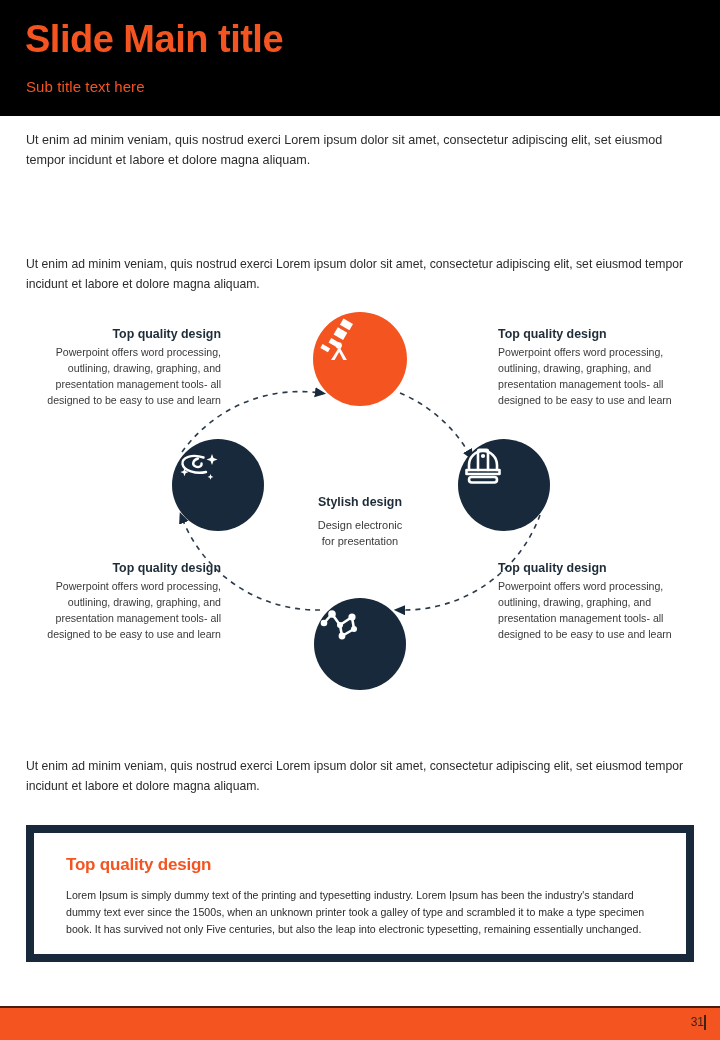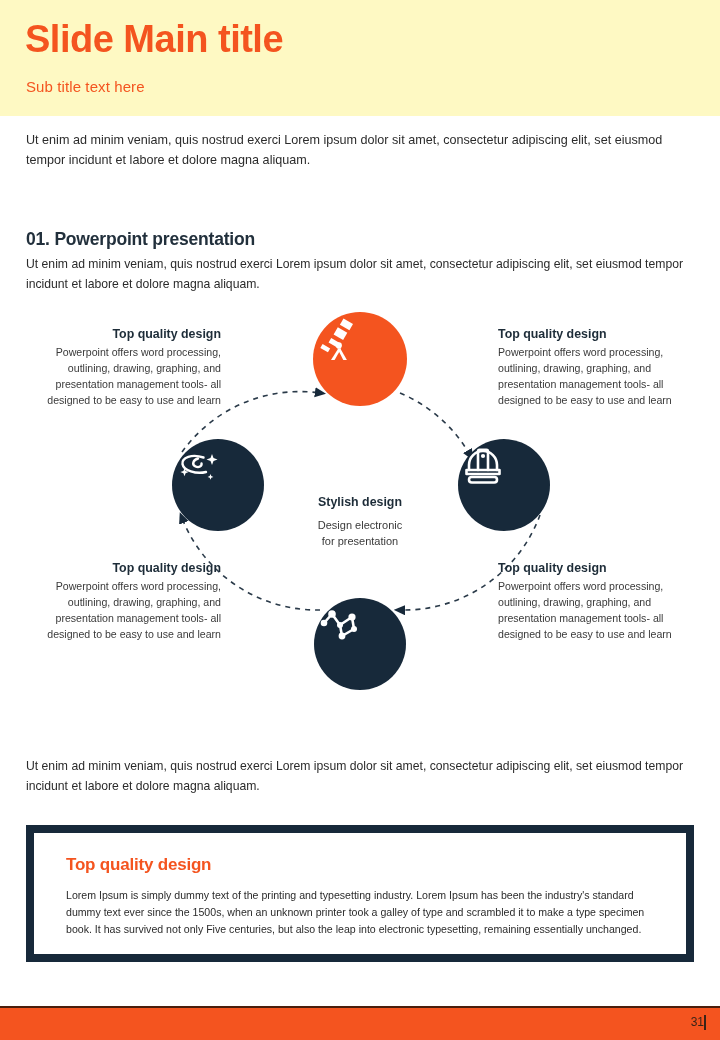--- a/index.html
+++ b/index.html
@@ -12,21 +12,21 @@
   .slide {
     position: relative;
     width: 720px; height: 1040px;
     background: #ffffff;
   }
 
   
   .header {
     position: absolute; left: 0; top: 0;
     width: 720px; height: 116px;
-    background: #fef9c3;
+    background: #000000;
     padding-left: 7px;
   }
   .header-title {
     position: absolute; left: 25px; top: 20px;
     font-size: 38px; font-weight: bold;
     color: #f4541f; letter-spacing: -0.5px;
     line-height: 1.05;
   }
   .header-subtitle {
     position: absolute; left: 26px; top: 78px;
@@ -147,21 +147,20 @@
 
 <div class="slide">
 
   <div class="header">
     <div class="header-title">Slide Main title</div>
     <div class="header-subtitle">Sub title text here</div>
   </div>
 
   <div class="intro">Ut enim ad minim veniam, quis nostrud exerci  Lorem ipsum dolor sit amet, consectetur adipiscing elit, set eiusmod tempor incidunt et labore et dolore magna aliquam.</div>
 
-  <div class="sec-title" id="sec1-title">01. Powerpoint presentation</div>
   <div class="sec-body" id="sec1-body">Ut enim ad minim veniam, quis nostrud exerci  Lorem ipsum dolor sit amet, consectetur adipiscing elit, set eiusmod tempor incidunt et labore et dolore magna aliquam.</div>
 
   <div class="diagram">
 
     <svg width="720" height="400" viewBox="0 0 720 400">
       <defs>
         <marker id="arrowhead" markerWidth="7" markerHeight="7" refX="3.2" refY="3.2" orient="auto">
           <path d="M0,0 L7,3.2 L0,6.4 Z" fill="#17293a"></path>
         </marker>
       </defs>

